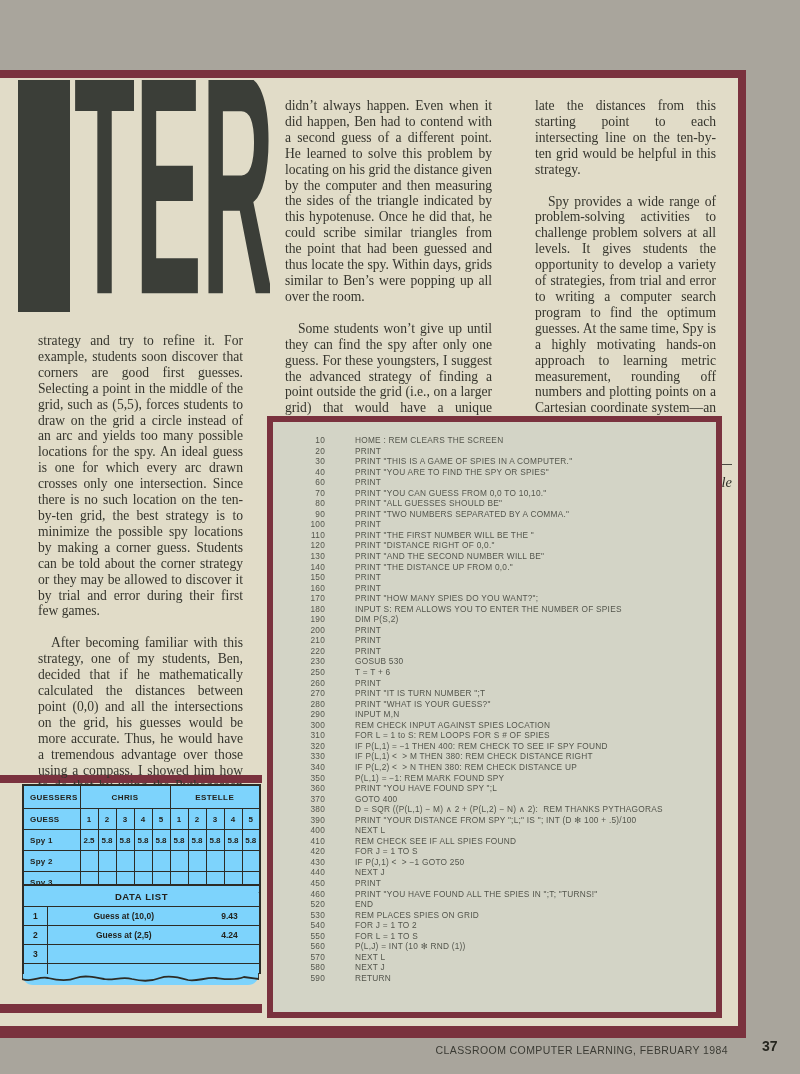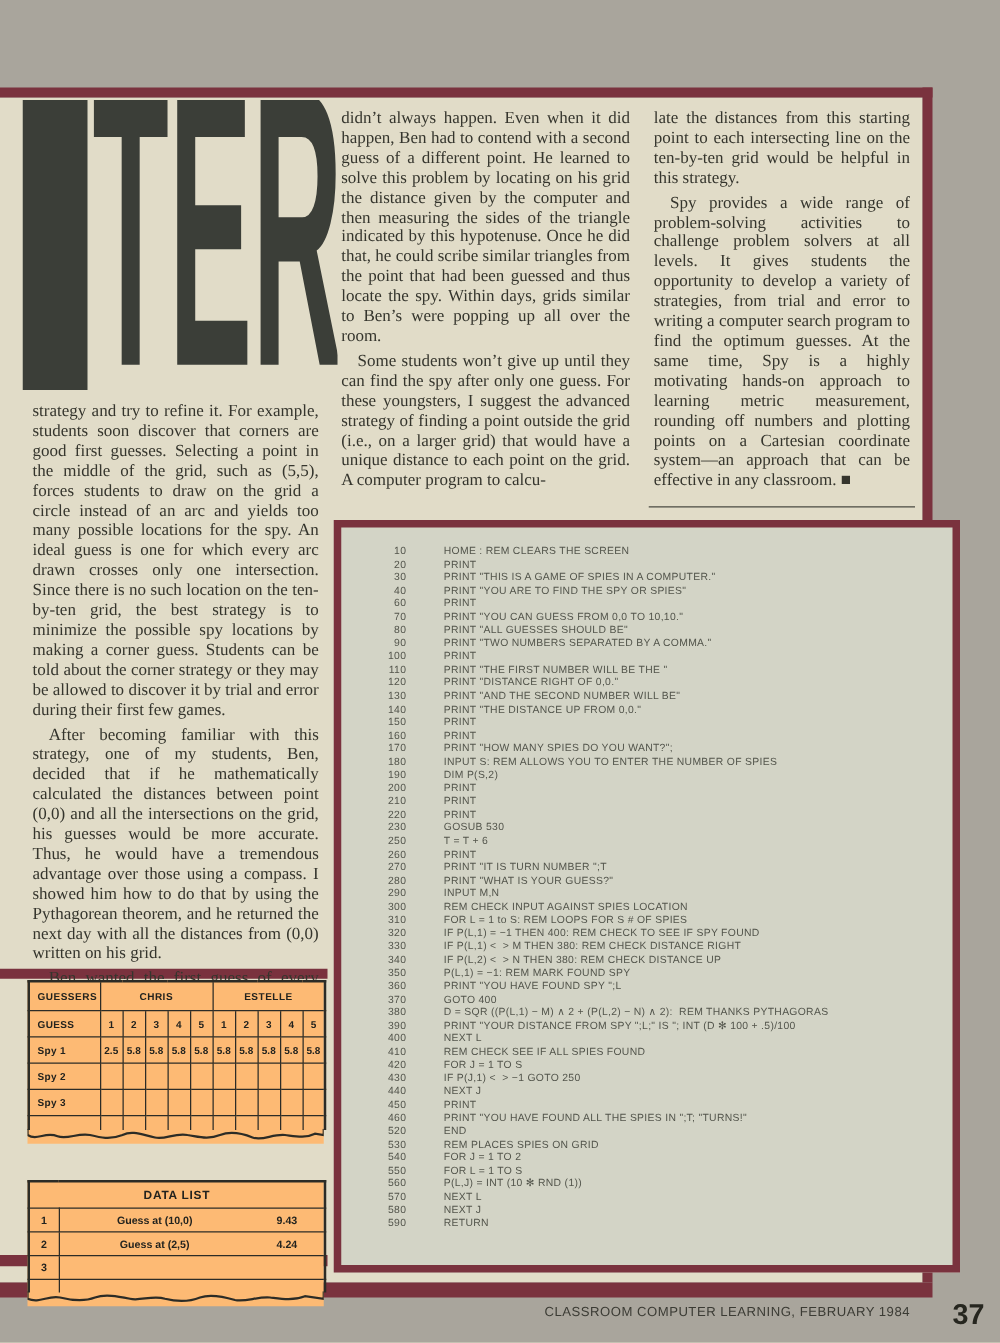--- a/index.html
+++ b/index.html
@@ -16,60 +16,60 @@
 
   
   .headline{position:absolute;left:8px;top:80px;width:252px;height:232px;overflow:hidden;margin-left:10px;}
   .headline-stub{position:absolute;left:0;top:0;width:52px;height:232px;background:#3b3e38;}
   .headline-text{position:absolute;left:56px;top:-30px;font-family:"Liberation Sans",sans-serif;
     font-weight:bold;font-size:200px;line-height:170px;color:#3b3e38;letter-spacing:0;
     transform:scale(0.5,1.58);transform-origin:top left;white-space:nowrap;}
 
   
   .col{position:absolute;text-align:justify;font-size:13.6px;line-height:15.9px;color:#35352d;}
-  .col p{margin:4px;}
+  .col p{margin:16px;}
   .col p + p{text-indent:13px;}
   .col1{left:22px;top:317px;width:237px;}
   .col2{left:269px;top:82px;width:239px;}
   .col3{left:519px;top:82px;width:213px;}
   .credit{margin-top:13px;border-top:1.5px solid #4a4a42;padding-top:8px;
     font-style:italic;font-size:14.5px;line-height:18.5px;color:#2f2f28;text-align:justify;}
 
   
-  .codebox{position:absolute;left:267px;top:416px;width:501px;height:602px;box-sizing:border-box;
+  .codebox{position:absolute;left:267px;top:416px;width:455px;height:602px;box-sizing:border-box;
     background:#d3d4c6;border:6px solid #7a323e;padding:13px 8px 0 0;z-index:3;}
   .codeline{display:flex;font-family:"Liberation Sans",sans-serif;font-size:8.3px;
     line-height:10.55px;color:#53554c;letter-spacing:0.25px;}
   .codeline .num{width:52px;text-align:right;padding-right:7px;flex:none;}
   .codeline .txt{white-space:pre;padding-left:23px;}
 
   
-  .twrap{position:absolute;left:22px;width:237px;background:#fdba74;z-index:2;}
+  .twrap{position:absolute;left:22px;width:237px;background:#7dd3fc;z-index:2;}
   .t1{top:784px;}
-  .t2{top:944px;}
+  .t2{top:884px;border-radius:11px;}
   table{border-collapse:collapse;table-layout:fixed;width:237px;
     font-family:"Liberation Sans",sans-serif;color:#23231e;}
   .gtable{border:2px solid #2c2c26;border-bottom:none;}
   .gtable td{border:1px solid #2c2c26;text-align:center;font-weight:bold;font-size:8px;padding:0;height:20px;}
   .gtable tr.h1 td{height:22px;font-size:8px;letter-spacing:0.4px;}
   .gtable td.lbl{text-align:left;padding-left:6px;letter-spacing:0.3px;}
   .gtable tr.stub td{height:11px;border-bottom:none;}
   .dtable{border:2px solid #2c2c26;border-bottom:none;}
   .dtable td{border:1px solid #2c2c26;font-weight:bold;font-size:8.5px;padding:0;height:18px;text-align:center;}
   .dtable td.title{height:20px;font-size:9.5px;letter-spacing:0.6px;}
   .dtable td.desc{border-right:none;}
   .dtable td.val{border-left:none;}
   .dtable tr.stub td{height:10px;border-bottom:none;}
   .torn{display:block;margin-top:-1px;}
 
   
   .footer-journal{position:absolute;left:300px;top:1044px;width:428px;text-align:right;
     font-family:Liberation Sans, sans-serif;font-size:10.5px;letter-spacing:0.4px;color:#3b3b34;}
   .footer-page{position:absolute;left:762px;top:1038px;font-family:"Liberation Sans",sans-serif;
-    font-weight:bold;font-size:23px;color:#26261f;}
+    font-weight:bold;font-size:14px;color:#26261f;}
 </style>
 </head>
 <body>
 
 <div class="stage">
 
   <div class="page-bg"></div>
   <div class="bar bar-top"></div>
   <div class="bar bar-right"></div>
   <div class="bar bar-mid-left"></div>

